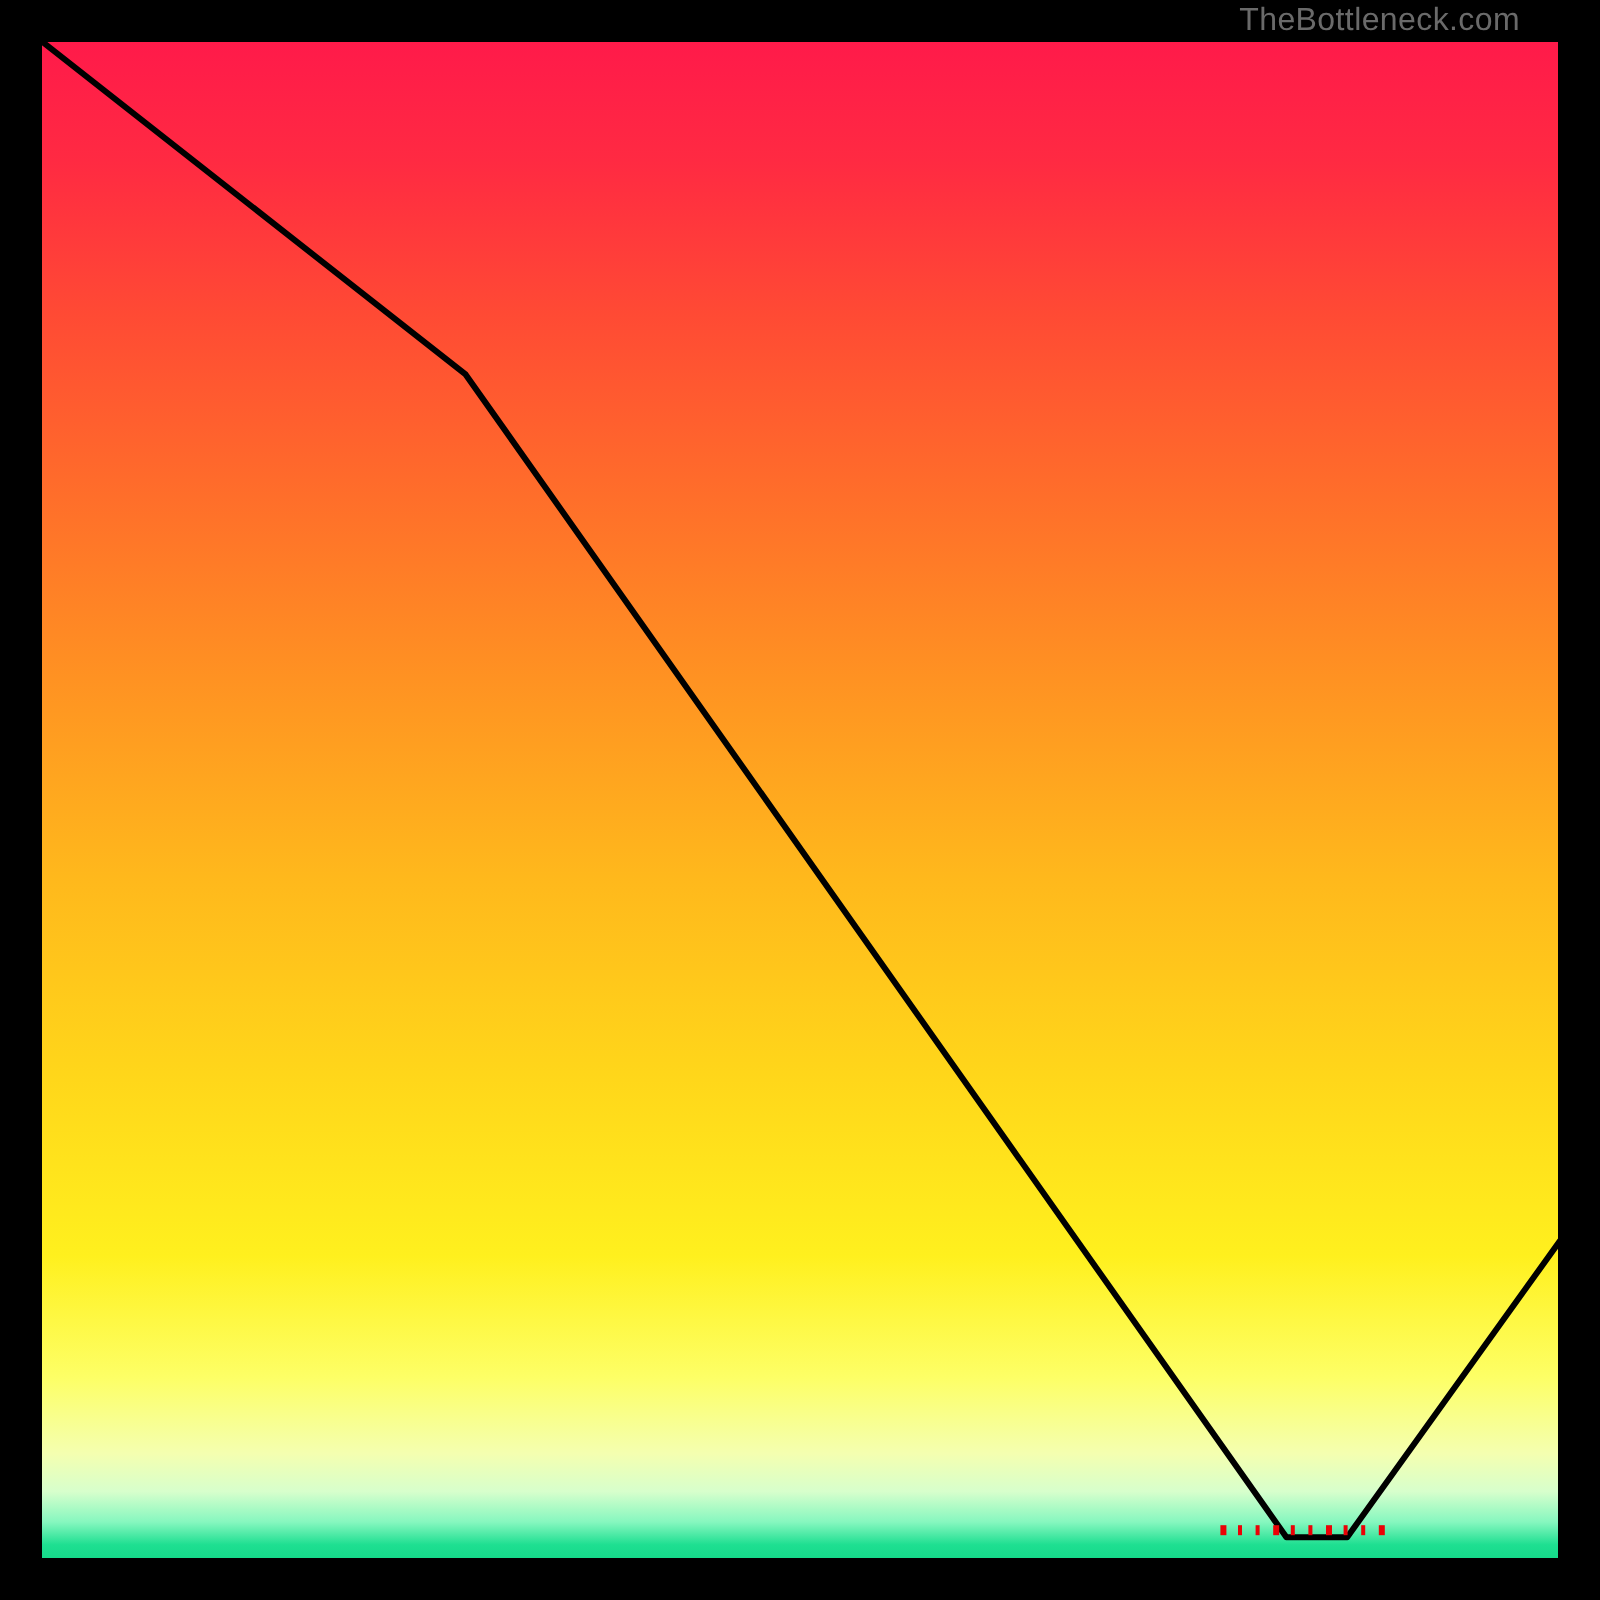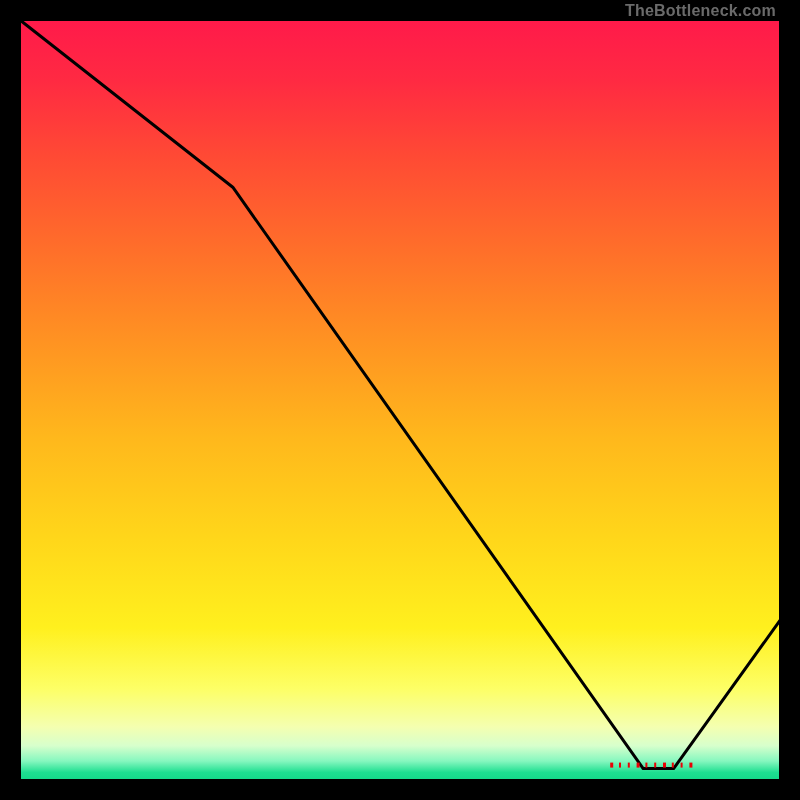--- a/index.html
+++ b/index.html
@@ -28,25 +28,25 @@
   }
   svg.overlay {
     position: absolute;
     left: 0;
     top: 0;
     width: 760px;
     height: 760px;
   }
   .watermark {
     position: absolute;
-    right: 4px;
+    right: 20px;
     top: -18px;
     color: #6a6a6a;
     font-size: 16px;
-    font-weight: 700;
+    font-weight: 400;
     letter-spacing: 0.2px;
   }
   .bottom-label {
     position: absolute;
     fill: #ea0206;
     font-size: 10px;
     font-weight: 700;
     letter-spacing: 0.3px;
   }
 </style>

